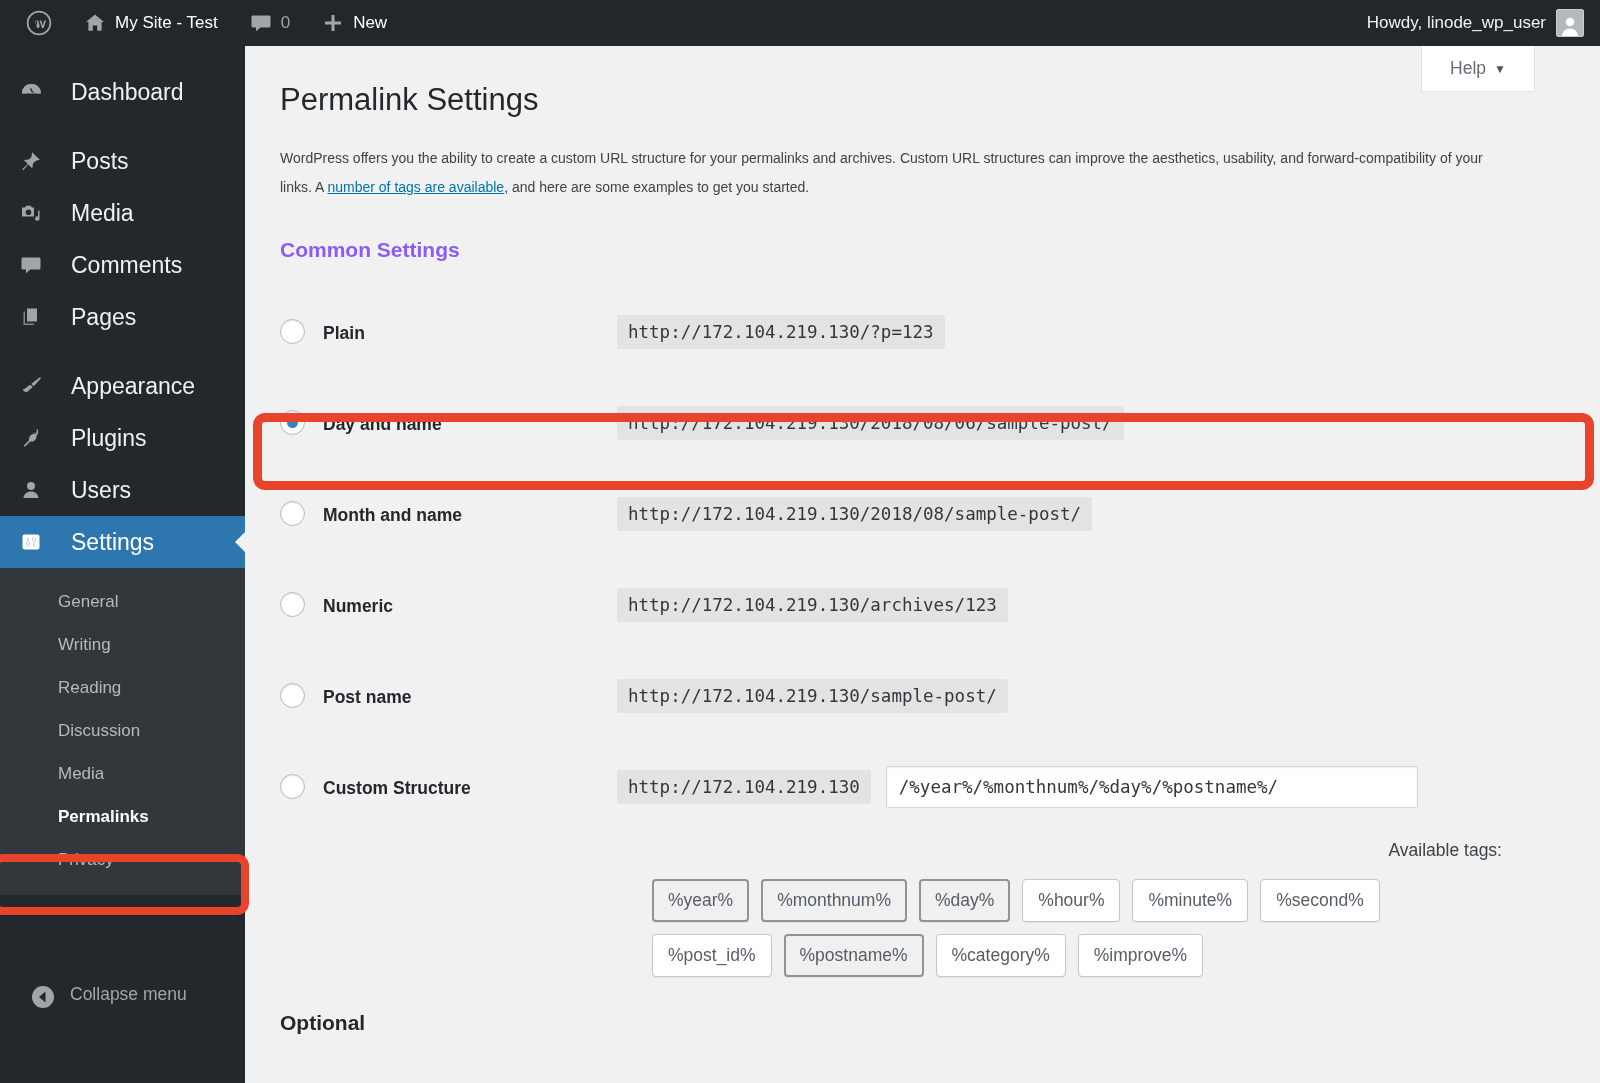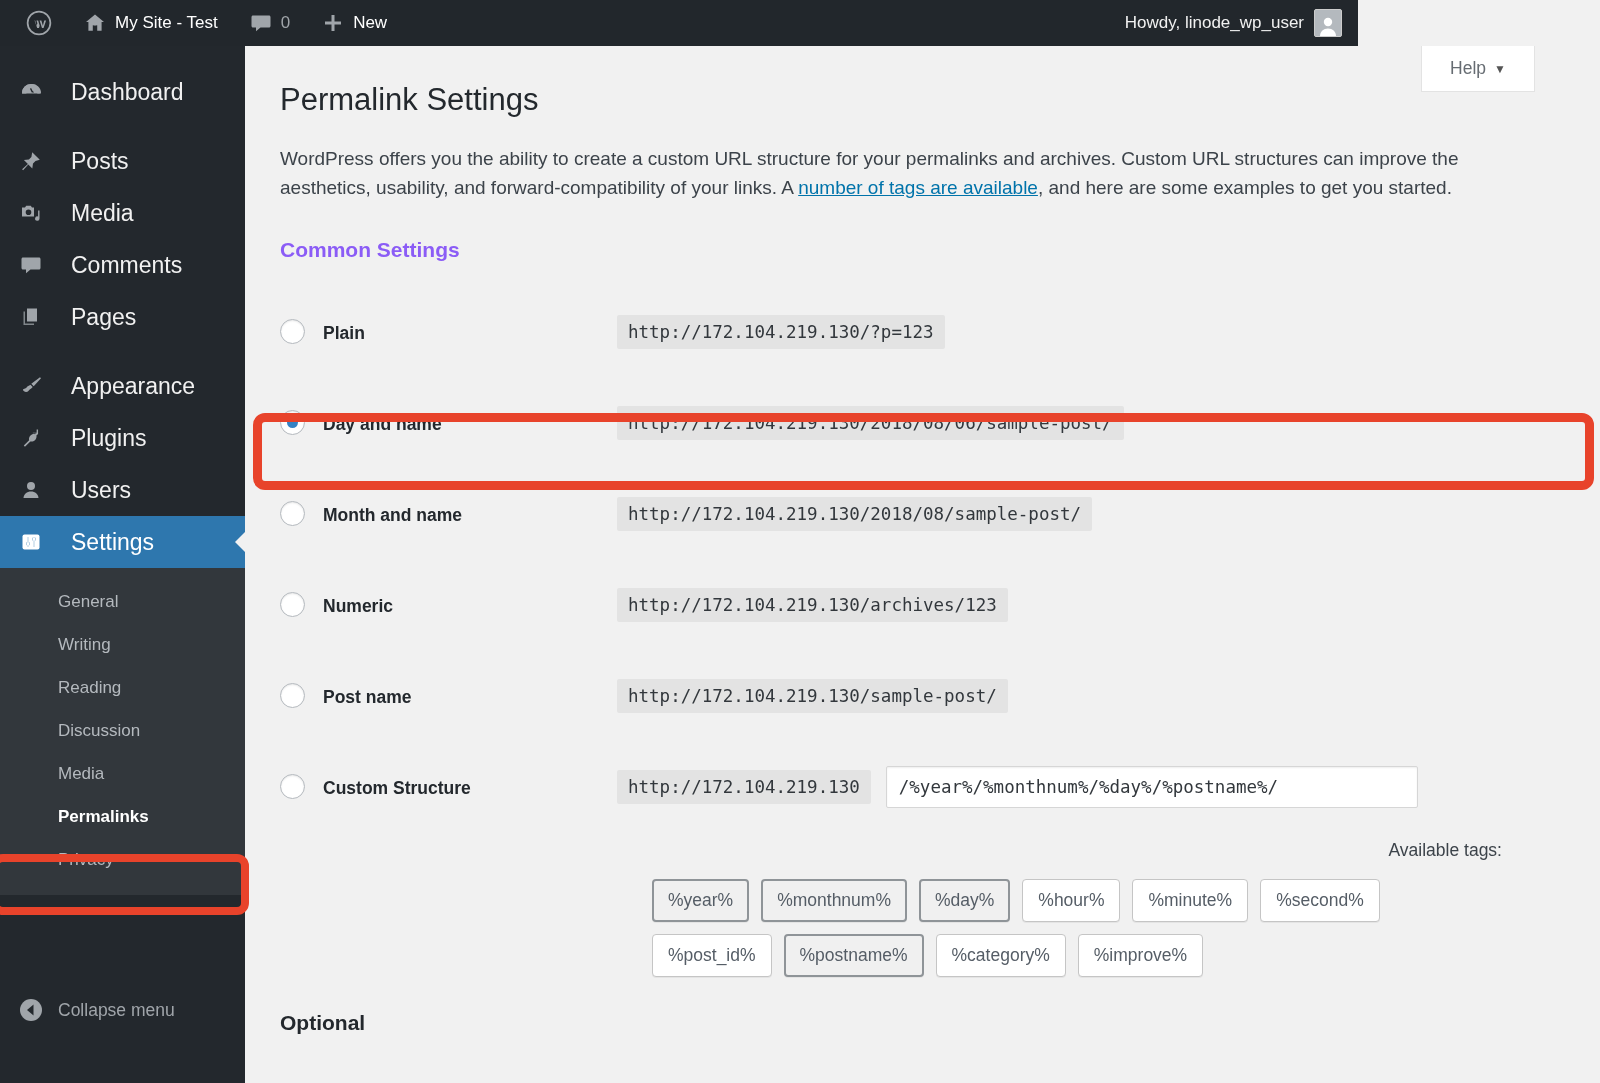--- a/index.html
+++ b/index.html
@@ -1,20 +1,20 @@
 <!DOCTYPE html>
 <html><head>
 <meta charset="utf-8">
 <style>
   * { margin:0; padding:0; box-sizing:border-box; }
   html,body { width:1600px; height:1083px; overflow:hidden; }
   body { font-family:"Liberation Sans", sans-serif; background:#f1f1f1; position:relative; }
 
   
-  .admin-bar { position:absolute; top:0; left:0; width:1358px; height:46px; background:#22272c; display:flex; align-items:center; z-index:50; }
+  .admin-bar { position:absolute; top:0; left:0; width:1600px; height:46px; background:#22272c; display:flex; align-items:center; z-index:50; }
   .ab-left { display:flex; align-items:center; gap:8px; padding-left:14px; }
   .ab-item { display:flex; align-items:center; gap:9px; padding:0 12px; height:46px; color:#fff; font-size:17px; }
   .ab-icon { width:22px; height:22px; fill:#a0a5aa; display:block; }
   .ab-count { color:#a0a5aa; font-size:17px; }
   .ab-right { margin-left:auto; display:flex; align-items:center; gap:10px; padding-right:16px; color:#f1f1f1; font-size:17px; }
   .avatar { width:28px; height:28px; background:#b4b9be; border:1px solid #ccc; border-radius:2px; display:flex; align-items:flex-end; justify-content:center; overflow:hidden; }
   .avatar svg { width:22px; height:22px; fill:#fff; }
   .wp-logo { width:26px; height:26px; }
 
   
@@ -23,29 +23,29 @@
   .menu-item { height:52px; display:flex; align-items:center; gap:29px; padding-left:20px; font-size:23px; color:#f1f1f1; cursor:pointer; position:relative; }
   .menu-item .mi-icon { width:22px; height:22px; fill:#a0a5aa; flex:0 0 22px; }
   .menu-sep { height:17px; }
   .menu-item.active { background:#2e77ae; color:#fff; }
   .menu-item.active .mi-icon { fill:#fff; }
   .menu-item.active::after { content:""; position:absolute; right:0; top:50%; margin-top:-10px;
       border-top:10px solid transparent; border-bottom:10px solid transparent; border-right:10px solid #f1f1f1; }
   .submenu { background:#32373c; padding:12px 0 14px 0; }
   .submenu-item { height:43px; display:flex; align-items:center; padding-left:58px; font-size:17px; color:#b4b9be; cursor:pointer; }
   .submenu-item.current { color:#fff; font-weight:bold; }
-  .collapse { position:absolute; top:938px; left:0; width:245px; height:52px; display:flex; align-items:center; gap:14px; padding-left:18px; color:#a0a5aa; font-size:17.5px; cursor:pointer; }
+  .collapse { position:absolute; top:938px; left:12px; width:245px; height:52px; display:flex; gap:14px; padding-left:18px; color:#a0a5aa; font-size:17.5px; cursor:pointer; }
   .collapse svg { width:26px; height:26px; fill:#a0a5aa; }
 
   
   .content { position:absolute; top:46px; left:245px; width:1355px; height:1037px; background:#f1f1f1; color:#3c434a; }
   .help-tab { position:absolute; top:0; right:65px; width:114px; height:46px; background:#fff; border:1px solid #e3e3e3; border-top:none; display:flex; align-items:center; justify-content:center; gap:8px; color:#666c72; font-size:17.5px; cursor:pointer; }
   .help-caret { font-size:12px; color:#555; }
   .page-title { font-size:31px; font-weight:400; color:#23282d; padding:36px 0 0 35px; }
-  .intro { padding:26px 58px 0 35px; font-size:19px; line-height:29px; color:#3c434a; max-width:1310px; }
+  .intro { padding:26px 58px 0 35px; font-size:14px; line-height:29px; color:#3c434a; max-width:1310px; }
   .intro a { color:#0073aa; }
   .section-heading { font-size:21px; font-weight:700; color:#8b5cf6; padding:36px 0 0 35px; }
 
   .perm-table { margin:24px 0 0 35px; }
   .perm-row { display:flex; align-items:center; min-height:91px; }
   .perm-label { width:337px; display:flex; align-items:flex-end; gap:18px; flex:0 0 337px; }
   .perm-label .lbl { font-size:17.5px; font-weight:700; color:#23282d; }
   .radio { width:25px; height:25px; border-radius:50%; background:#fff; border:1px solid #b4b9be; flex:0 0 25px; position:relative; cursor:pointer; box-shadow:inset 0 1px 2px rgba(0,0,0,.1); }
   .radio.checked::after { content:""; position:absolute; left:6px; top:6px; width:11px; height:11px; border-radius:50%; background:#3582c4; }
   code.url { font-family:"DejaVu Sans Mono", monospace; font-size:17.5px; color:#32373c; background:#e3e3e3; padding:7px 11px; border-radius:2px; white-space:nowrap; }

